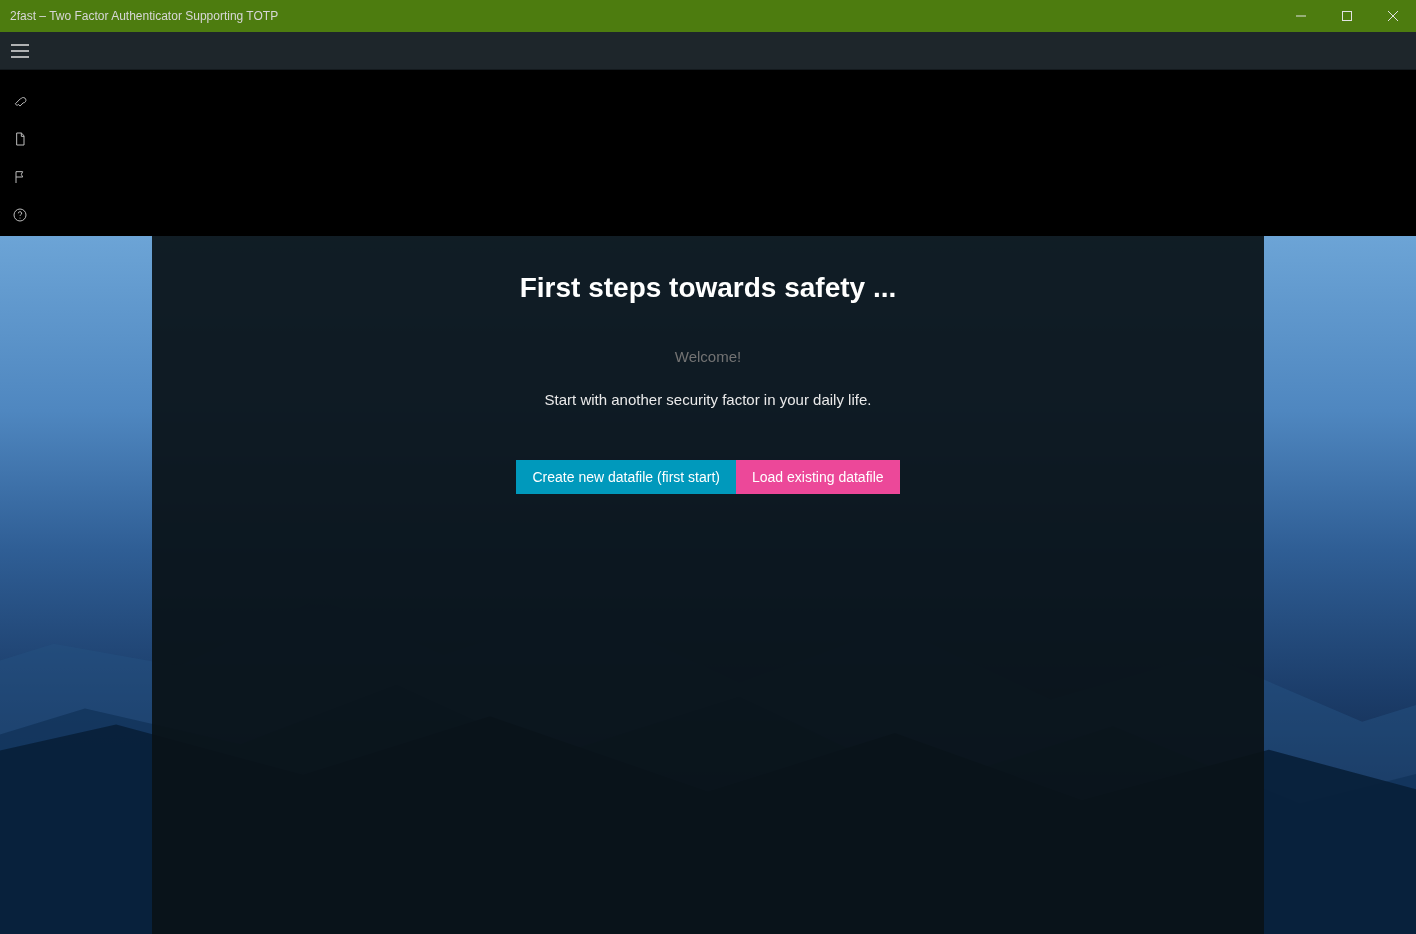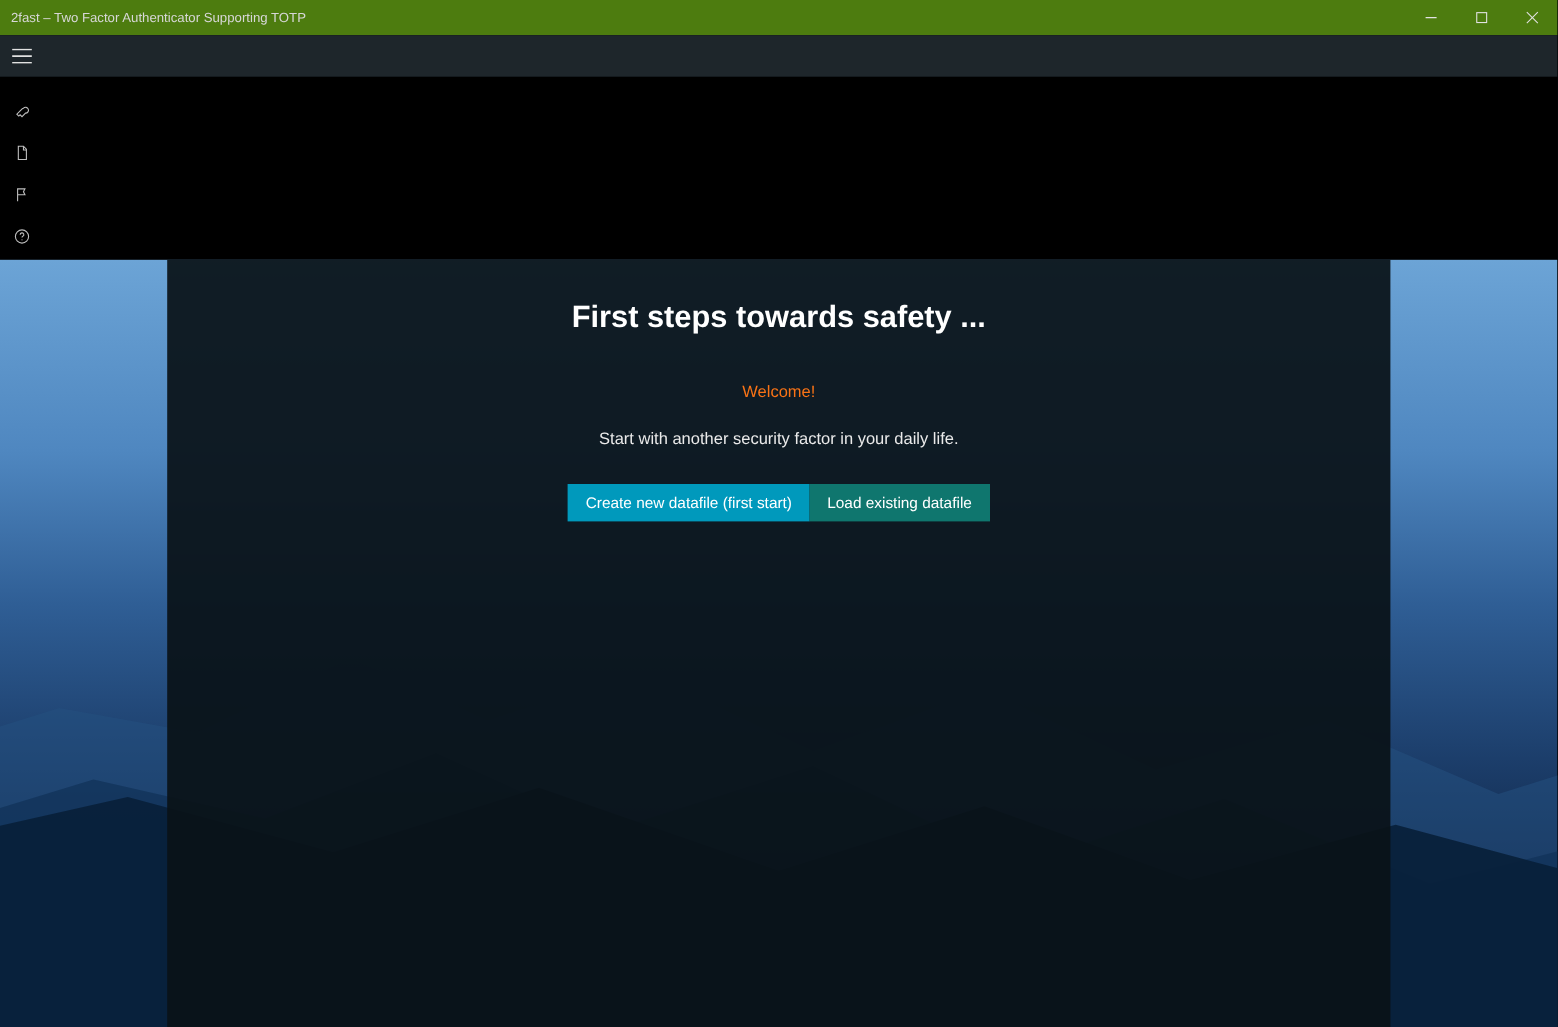--- a/index.html
+++ b/index.html
@@ -131,43 +131,43 @@
   }
   .heading {
     font-size: 28px;
     font-weight: 600;
     margin-bottom: 44px;
   }
   .welcome {
     font-size: 15px;
     font-weight: 400;
     margin-bottom: 26px;
-    color:#f97316;
+    color:#737373;
   }
   .subline {
     font-size: 15px;
     font-weight: 400;
-    margin-bottom: 32px;
+    margin-bottom: 52px;
     color:#eaeaea;
   }
   .btn-row {
     display: flex;
     justify-content: center;
   }
   .btn {
     height: 34px;
     padding: 0 16px;
     font-size: 14px;
     border: none;
     color: #fff;
     display:flex; align-items:center; justify-content:center;
     font-family: inherit;
   }
   .btn-primary { background: #0099bc; }
-  .btn-secondary { background: #0f766e; }
+  .btn-secondary { background: #ec4899; }
 </style>
 </head>
 <body>
 
 <div class="titlebar">
   <span class="title">2fast – Two Factor Authenticator Supporting TOTP</span>
   <div class="win-controls">
     <div class="win-btn">
       <svg viewBox="0 0 12 12">
           <line x1="1" y1="6" x2="11" y2="6" stroke="currentColor" stroke-width="1"></line>

